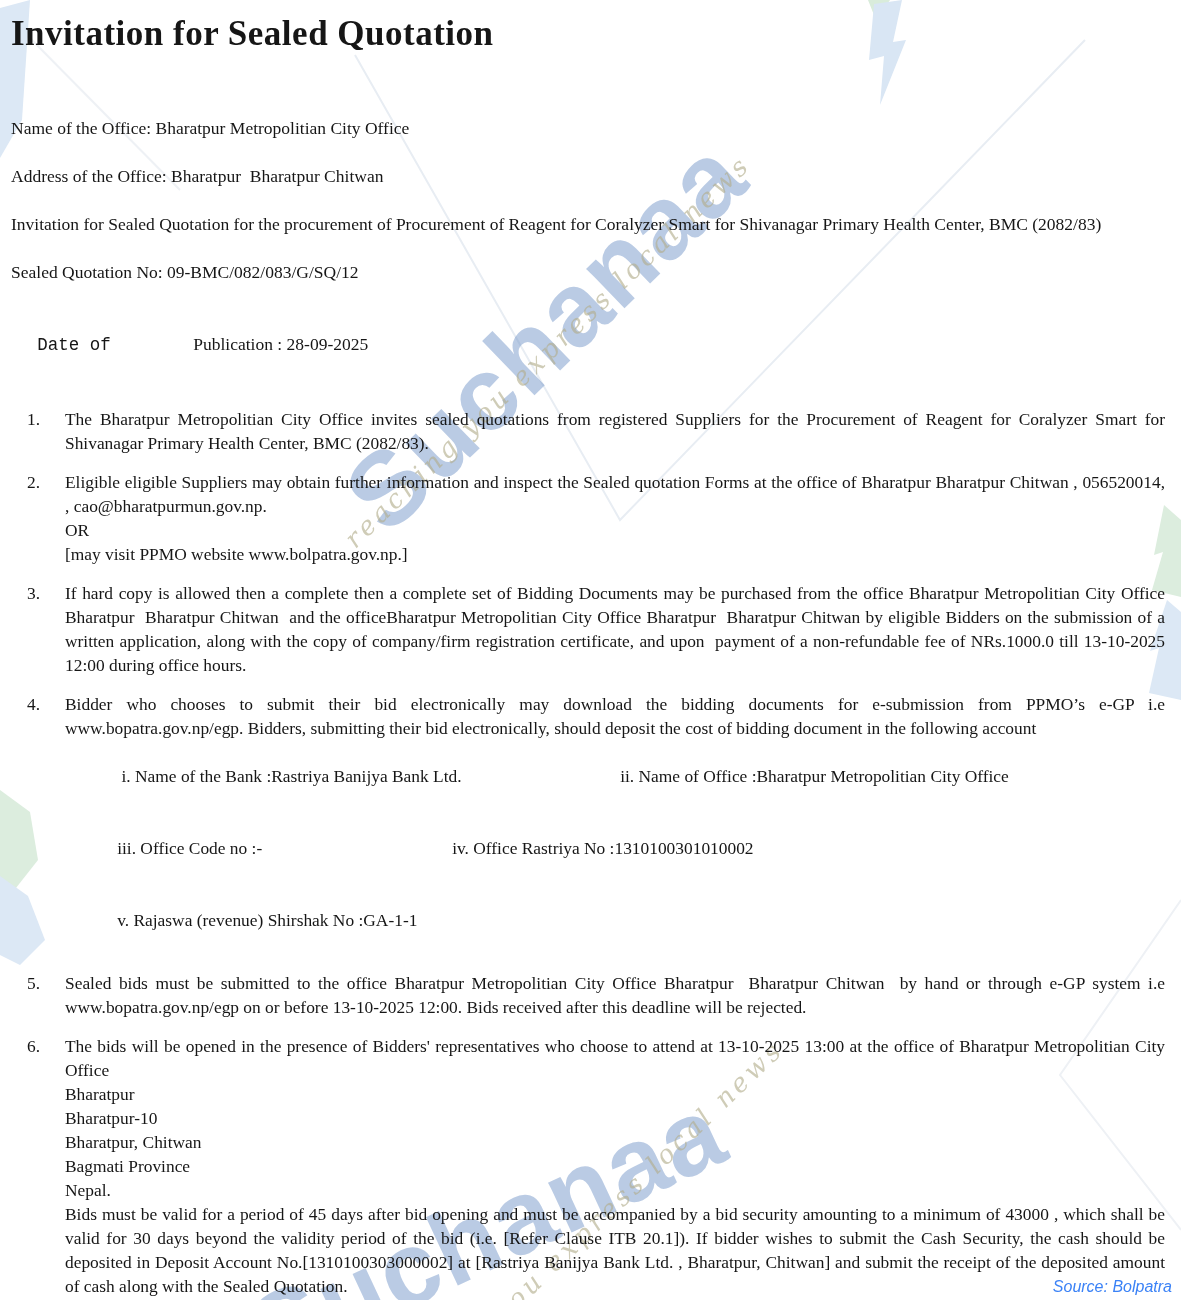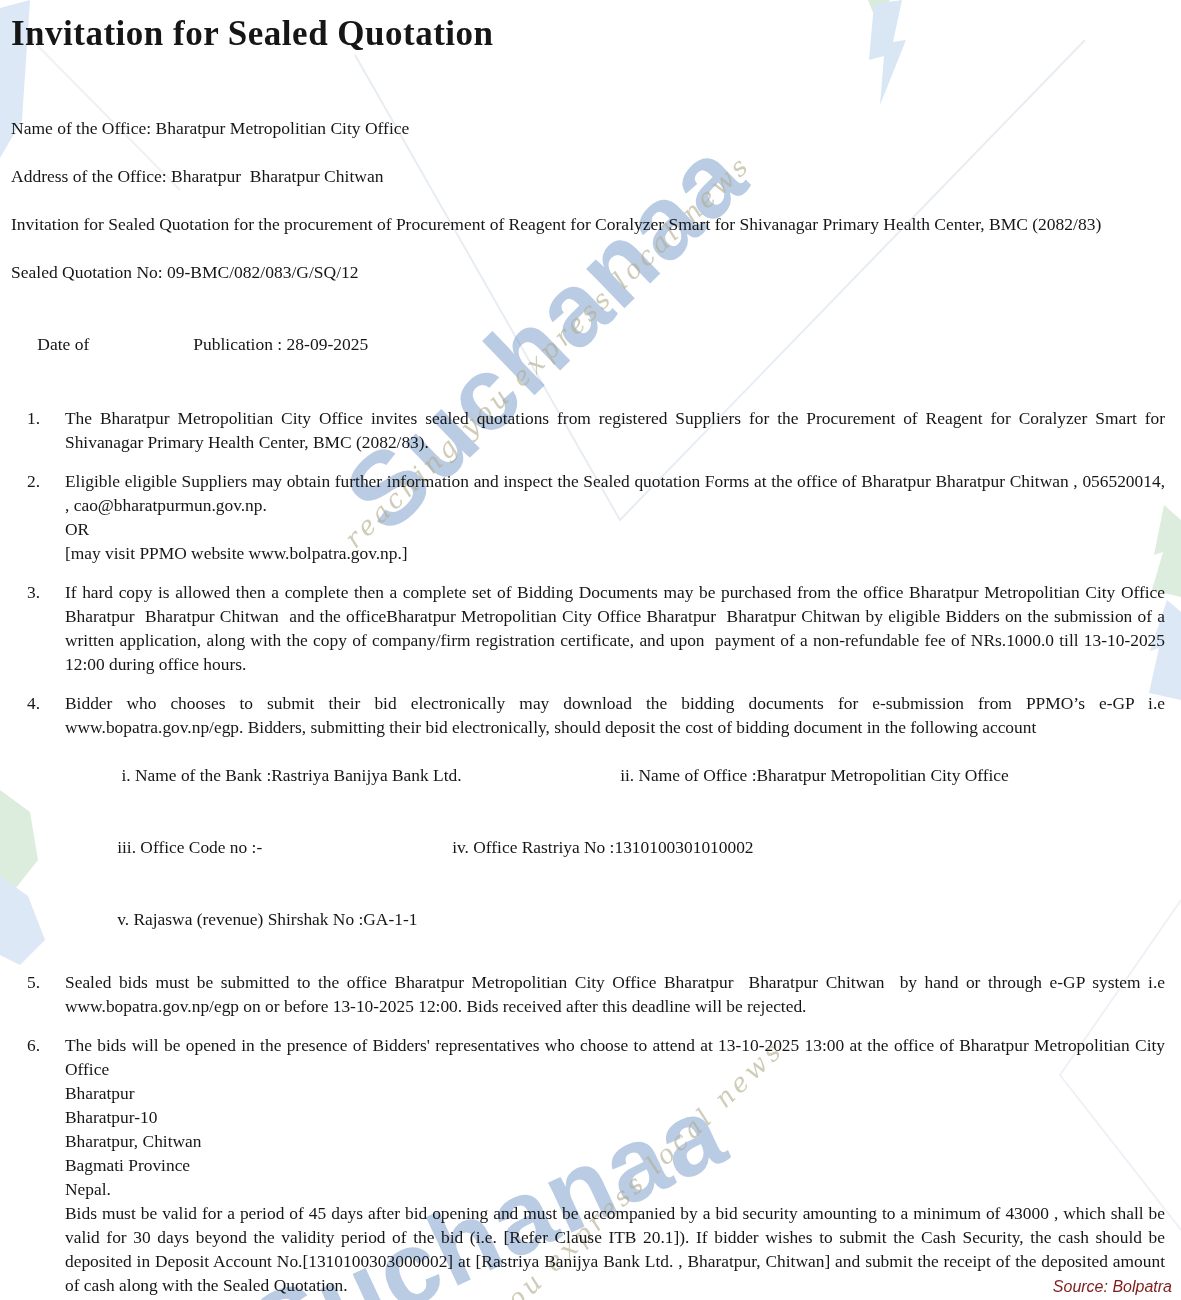--- a/index.html
+++ b/index.html
@@ -44,41 +44,41 @@
     letter-spacing:0.5px;
   }
   .meta{
     font-size:17.5px;
     line-height:24px;
     margin-top:24px;
     white-space:pre-wrap;
   }
   .meta-first{margin-top:62px;}
   .subject{max-width:1122px;}
-  .date-label{display:inline-block;width:156px;}
+  .date-label{display:inline-block;width:156px;font-family:Liberation Mono, monospace;}
   
   .list{margin-top:26px;}
   .item{display:flex;margin-bottom:15px;font-size:17.4px;line-height:24px;}
   .num{width:38px;padding-left:16px;flex:0 0 38px;box-sizing:content-box;}
   .body{width:1100px;}
   .itxt{text-align:justify;white-space:pre-wrap;}
   .line{white-space:pre-wrap;}
   .bank-left-1{display:inline-block;width:503px;white-space:pre-wrap;vertical-align:top;}
   .bank-left-2{display:inline-block;width:335px;white-space:pre-wrap;vertical-align:top;}
   .para2{}
   
   .source{
     position:absolute;
     right:9px;
     bottom:4px;
     z-index:2;
     font-family:"Liberation Sans",sans-serif;
     font-style:italic;
     font-size:16px;
-    color:#7f1d1d;
+    color:#3b82f6;
   }
 </style>
 </head>
 <body>
 
 <div class="page">
 
   <svg class="decor" width="1181" height="1300" viewBox="0 0 1181 1300" xmlns="http://www.w3.org/2000/svg">
 
     <polyline points="355,55 620,520 930,200 1085,40" fill="none" stroke="#e8edf3" stroke-width="2"></polyline>

